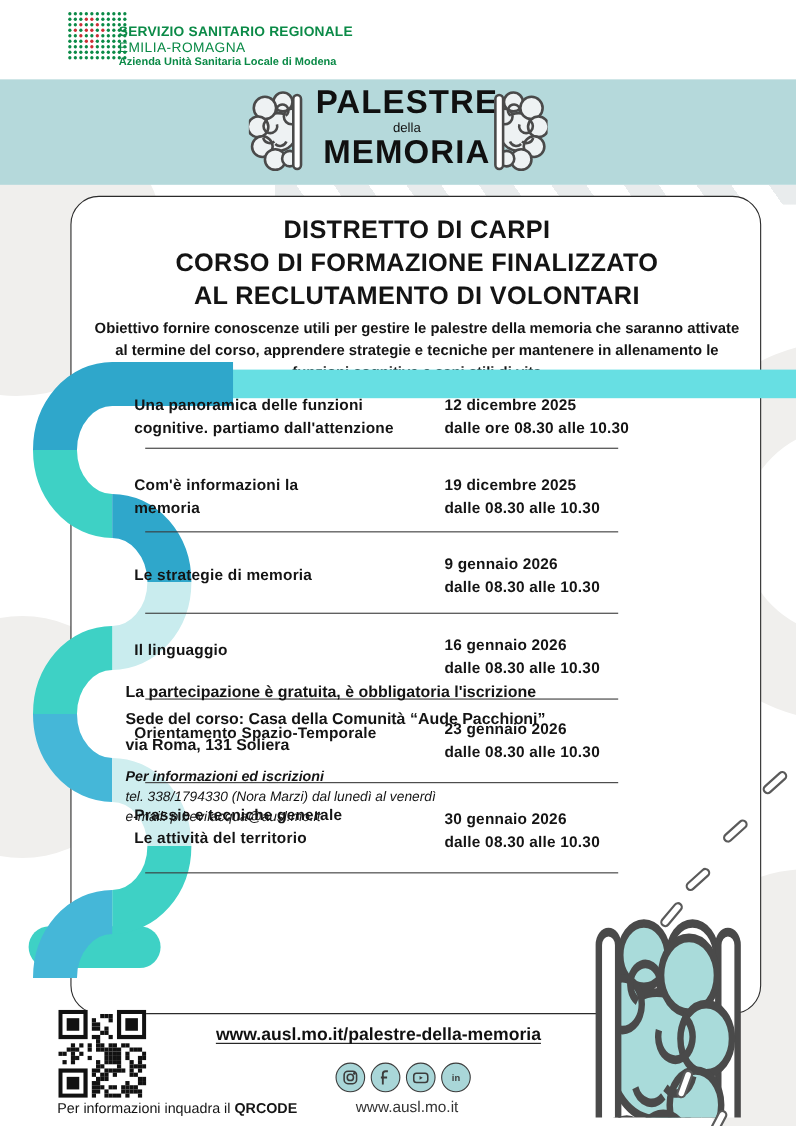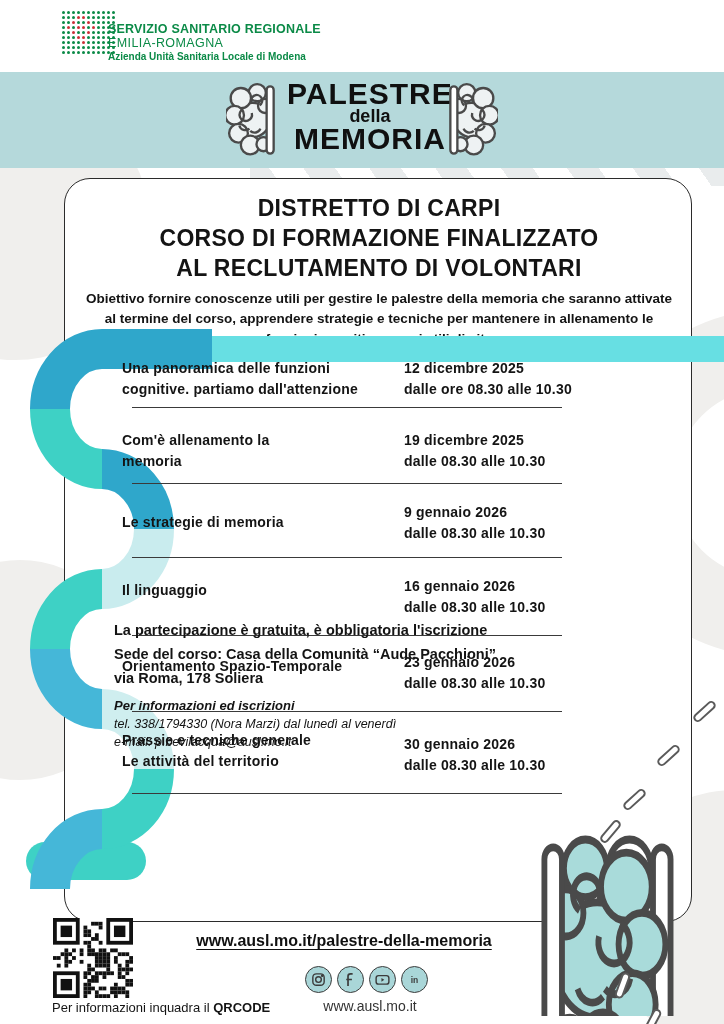--- a/index.html
+++ b/index.html
@@ -15,21 +15,21 @@
   .logo{position:absolute;top:11px;left:62px;display:grid;grid-template-columns:repeat(11,5px);grid-auto-rows:5px;}
   .logo i{width:3.2px;height:3.2px;border-radius:50%;display:block;}
   .orgtext{position:absolute;top:22px;left:108px;color:#0b8a47;line-height:14px;}
   .org1{font-size:12.5px;font-weight:700;letter-spacing:.2px;}
   .org2{font-size:12.5px;font-weight:400;letter-spacing:.4px;}
   .org3{font-size:10px;font-weight:700;}
   
   .band{position:absolute;top:72px;left:0;width:724px;height:96px;background:#b5d9db;z-index:2;}
   .band-title{position:absolute;top:6px;left:287px;text-align:center;color:#101010;}
   .bt-big{font-size:30px;font-weight:700;letter-spacing:1px;line-height:32px;}
-  .bt-small{font-size:18px;font-weight:700;line-height:13px;}
+  .bt-small{font-size:12px;font-weight:400;line-height:13px;}
   .band-brain{position:absolute;top:7px;}
   
   .card{position:absolute;top:178px;left:64px;width:628px;height:744px;background:#fff;
         border:1.5px solid #2b2b2b;border-radius:26px;z-index:1;box-sizing:border-box;}
   .card-title{position:absolute;top:14px;left:0;width:628px;text-align:center;
               font-size:23px;font-weight:800;line-height:30px;letter-spacing:.3px;}
   .objective{position:absolute;top:110px;left:20px;width:588px;text-align:center;
              font-size:13.5px;font-weight:600;line-height:20px;}
   .tealbar{position:absolute;top:336px;left:86px;width:638px;height:26px;background:#67dfe3;z-index:4;}
   .ribbon{position:absolute;top:326px;left:0;z-index:5;}
@@ -249,21 +249,21 @@
     </div>
     <div class="when">
       <div>12 dicembre 2025</div>
       <div>dalle ore 08.30 alle 10.30</div>
     </div>
   </div>
   <div class="divider" style="top:407px;"></div>
 
   <div class="row" style="top:430px;">
     <div class="topic">
-      <div>Com'è allenamento la</div>
+      <div>Com'è informazioni la</div>
       <div>memoria</div>
     </div>
     <div class="when">
       <div>19 dicembre 2025</div>
       <div>dalle 08.30 alle 10.30</div>
     </div>
   </div>
   <div class="divider" style="top:483px;"></div>
 
   <div class="row" style="top:502px;">
@@ -307,21 +307,21 @@
     <div class="when" style="padding-top:4px;">
       <div>30 gennaio 2026</div>
       <div>dalle 08.30 alle 10.30</div>
     </div>
   </div>
   <div class="divider" style="top:793px;"></div>
 
   <div class="info">
     <div class="b">La partecipazione è gratuita, è obbligatoria l'iscrizione</div>
     <div class="b">Sede del corso: Casa della Comunità “Aude Pacchioni”</div>
-    <div class="b">via Roma, 178 Soliera</div>
+    <div class="b">via Roma, 131 Soliera</div>
     <div class="ct">Per informazioni ed iscrizioni</div>
     <div class="ci">tel. 338/1794330 (Nora Marzi) dal lunedì al venerdì</div>
     <div class="ci">e-mail: p.bevilacqua@ausl.mo.it</div>
   </div>
 
   <svg class="bigbrain" width="176" height="200" viewBox="0 0 140 150">
     <g transform="translate(2,10) scale(0.92)">
       <use href="#hemi" fill="#ffffff" transform="scale(1.08,1.45)"></use>
       <use href="#hemi" fill="#a9dbda" transform="translate(140,0) scale(-1.08,1.45)"></use>
     </g>

